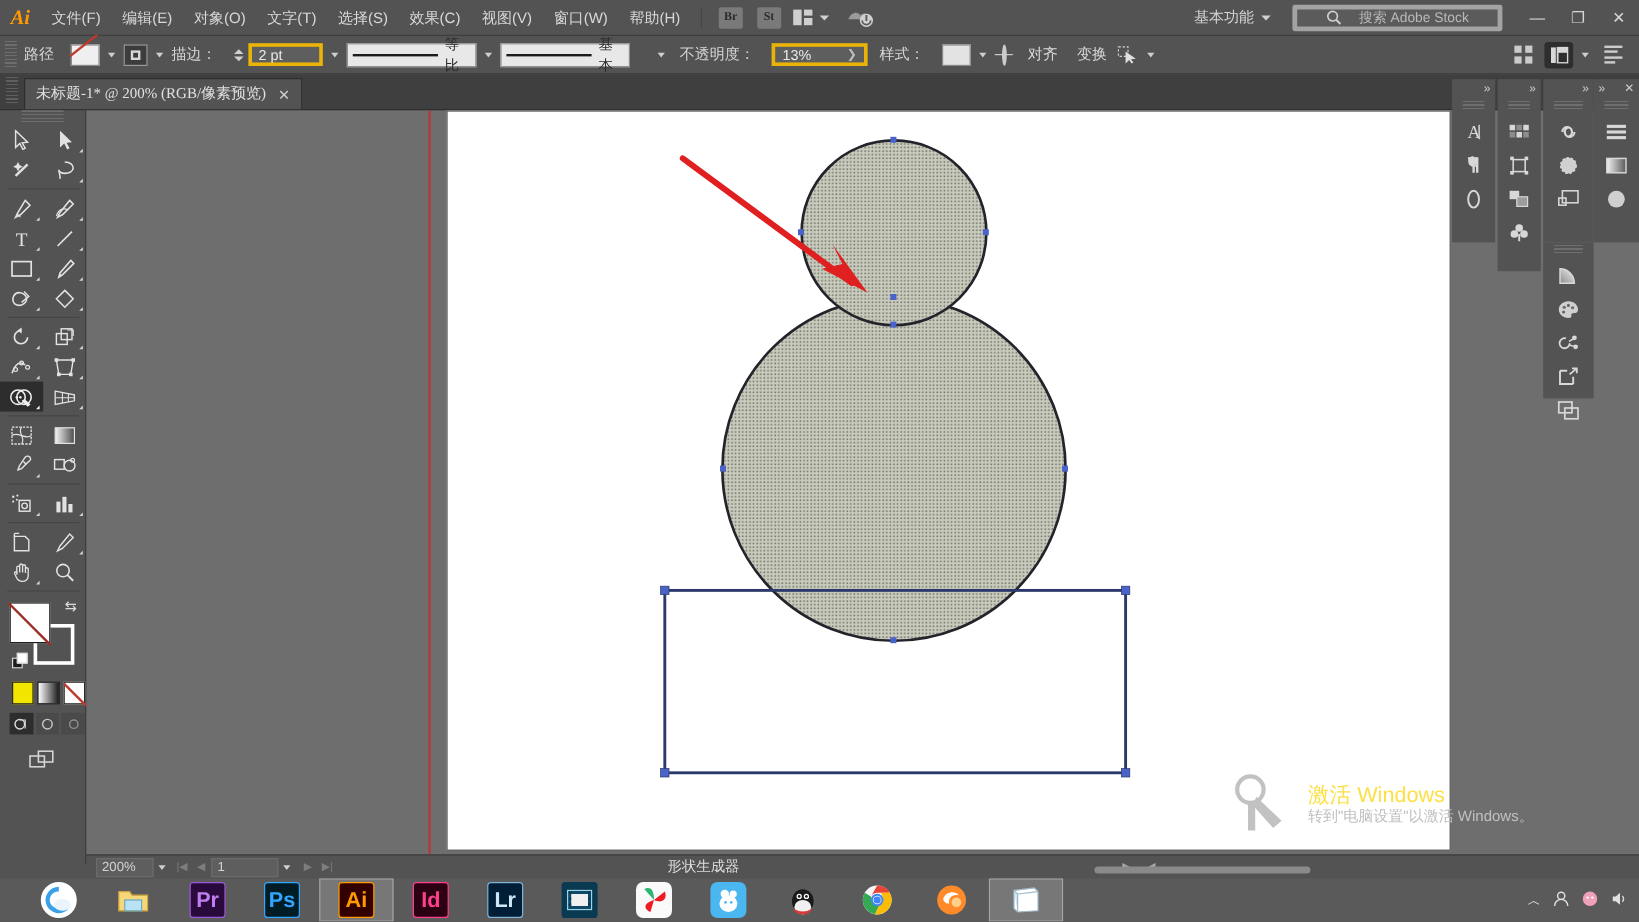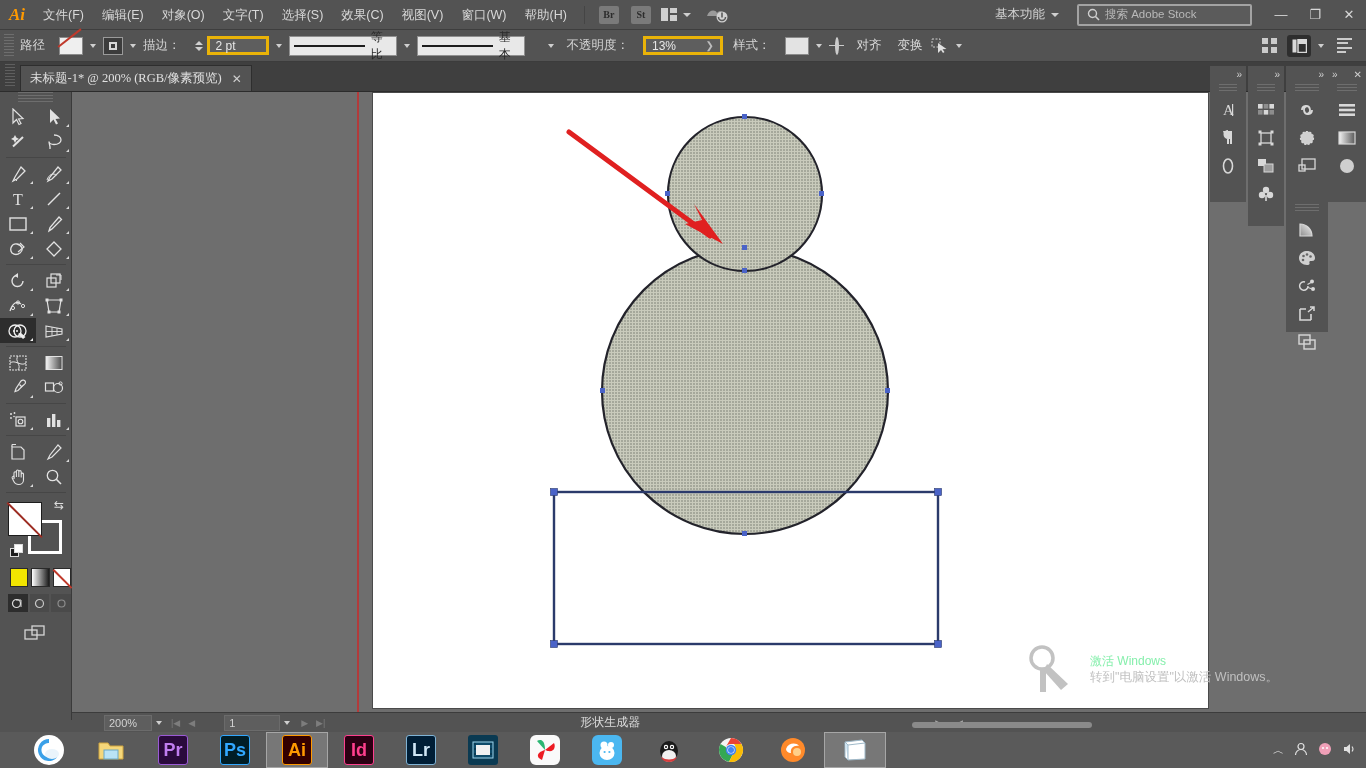--- a/index.html
+++ b/index.html
@@ -39,23 +39,23 @@
   }
   .mb-arrange { display: flex; align-items: center; margin-left: 4px; }
   .arrange-glyph { width: 16px; height: 13px; position: relative; }
   .arrange-glyph i { position: absolute; background: #cfcfcf; display: block; }
   .caret { width: 0; height: 0; border-left: 4px solid transparent; border-right: 4px solid transparent;
            border-top: 4px solid #cfcfcf; margin-left: 6px; }
   .mb-spacer { flex: 1; }
   .workspace-btn { display: flex; align-items: center; padding: 0 8px; height: 22px; font-size: 12.5px; }
   .search-box {
     display: flex; align-items: center; gap: 5px;
-    height: 22px; min-width: 175px; padding: 0 8px;
-    border: 2px solid #a3a3a3; border-radius: 2px; background: #5b5b5b;
-    font-size: 11.5px; color: #b9b9b9; margin-left: 10px;
+    height: 22px; min-width: 175px; padding: 0 24px;
+    border: 4px solid #a3a3a3; border-radius: 2px; background: #5b5b5b;
+    font-size: 11.5px; color: #b9b9b9; margin-left: 10px; justify-content: space-between;
   }
   .win-btns { display: flex; margin-left: 12px; }
   .win-btn { width: 34px; height: 29px; display:flex; align-items:center; justify-content:center;
              color:#d7d7d7; font-size: 13px; }
 
   
   .controlbar {
     position: absolute; left: 0; top: 30px; width: 1366px; height: 32px;
     background: #535353; border-bottom: 1px solid #3c3c3c;
     display: flex; align-items: center; padding-left: 0;
@@ -218,36 +218,36 @@
   }
 
   
   .statusbar {
     position: absolute; left: 72px; top: 712px; width: 1294px; height: 20px;
     background: #535353; border-top: 1px solid #3c3c3c;
     display: flex; align-items: center; font-size: 11.5px; color: #d2d2d2;
   }
   .sb-field {
     height: 16px; background: #5e5e5e; border: 1px solid #6b6b6b;
-    display: flex; align-items: center; padding: 0 4px; min-width: 48px; font-size: 11px; margin-left: 24px;
+    display: flex; align-items: center; padding: 0 4px; min-width: 48px; font-size: 11px;
   }
   .sb-arrow { color: #a8a8a8; font-size: 9px; padding: 0 3px; }
   .sb-arrow.dim { color: #7d7d7d; }
   .sb-status { font-size: 12px; color: #dcdcdc; }
   .hscroll {
     position: absolute; left: 560px; bottom: 3px; width: 700px; height: 9px;
   }
   .hscroll i { display:block; position:absolute; top:2px; height: 6px; background:#8a8a8a; border-radius: 3px; }
 
   
   .winact {
     position: absolute; left: 1020px; top: 644px; display: flex; align-items: center; gap: 10px;
     color: #cacaca; pointer-events: none; user-select: none;
   }
-  .winact .t1 { font-size: 12px; color: #86efac; line-height: 1.15; }
+  .winact .t1 { font-size: 18px; color: #fde047; line-height: 1.15; }
   .winact .t2 { font-size: 12.5px; color: #c0c0c0; line-height: 1.3; }
 
   .bili {
     position: absolute; right: 0px; top: 700px; width: 236px; height: 60px;
     display: flex; align-items: center; gap: 8px; padding-left: 6px;
     pointer-events: none; user-select: none;
   }
   .bili-logo {
     width: 44px; height: 38px; border: 3px solid #c8c8c8; border-radius: 6px;
     position: relative; opacity: .85;

